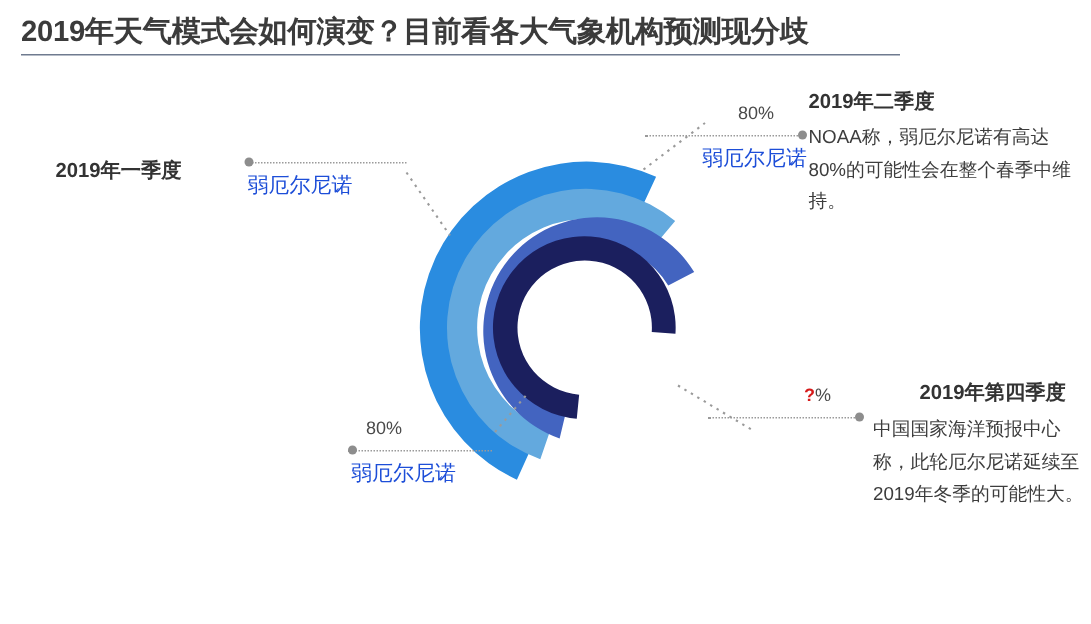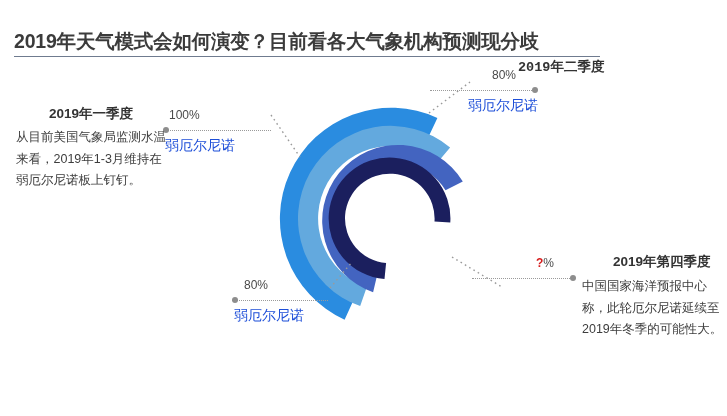--- a/index.html
+++ b/index.html
@@ -15,21 +15,20 @@
     overflow: hidden;
     position: relative;
   }
 
   
   #title-bar {
     position: absolute;
     left: 14px;
     top: 8px;
     width: 700px;
-    margin-top: 20px;
   }
   #page-title {
     font-size: 19.5px;
     font-weight: bold;
     color: #3b3b3b;
     letter-spacing: -0.2px;
     white-space: nowrap;
     line-height: 26px;
   }
   #title-rule {
@@ -67,25 +66,25 @@
     margin-bottom: 3px;
     white-space: nowrap;
   }
   .callout-body {
     font-size: 12.5px;
     color: #3d3d3d;
     line-height: 21.5px;
   }
 
   
-  #callout-q1 { left: 16px; top: 104px; width: 150px; text-align: left; }
+  #callout-q1 { left: 4px; top: 104px; width: 150px; text-align: left; }
   #callout-q1 .callout-heading { text-align: center; }
 
   
-  #callout-q2 { left: 518px; top: 58px; width: 176px; font-family: Liberation Mono, monospace; }
+  #callout-q2 { left: 539px; top: 58px; width: 176px; }
 
   
   #callout-q3 { left: 100px; top: 268px; width: 158px; }
 
   
   #callout-q4 { left: 582px; top: 252px; width: 142px; }
   #callout-q4 .callout-heading { margin-bottom: 4px; margin-left: 31px; }
 
   
   .value-group {
@@ -193,21 +192,20 @@
   <path d="M 271 115 L 300 157" stroke="#9a9a9a" stroke-width="1.4" stroke-dasharray="1.6 3.4" fill="none"></path>
 
   <path d="M 429 113 L 470 82" stroke="#9a9a9a" stroke-width="1.4" stroke-dasharray="1.6 3.4" fill="none"></path>
 
   <path d="M 330 288 L 352 262" stroke="#9a9a9a" stroke-width="1.4" stroke-dasharray="1.6 3.4" fill="none"></path>
 
   <path d="M 452 257 L 502 287" stroke="#9a9a9a" stroke-width="1.4" stroke-dasharray="1.6 3.4" fill="none"></path>
 </svg>
 
 <div class="value-group" id="value-q1">
-  <div class="value-num">100%</div>
   <div class="leader">
     <div class="leader-line"></div>
     <div class="leader-dot"></div>
   </div>
   <div class="value-sub">弱厄尔尼诺</div>
 </div>
 
 <div class="value-group" id="value-q2">
   <div class="value-num">80%</div>
   <div class="leader">
@@ -229,25 +227,25 @@
 <div class="value-group" id="value-q4">
   <div class="value-num"><span class="qmark">?</span><span>%</span></div>
   <div class="leader">
     <div class="leader-line"></div>
     <div class="leader-dot"></div>
   </div>
 </div>
 
 <div class="callout" id="callout-q1">
   <div class="callout-heading">2019年一季度</div>
-  <div class="callout-body">从目前美国气象局监测水温来看，2019年1-3月维持在弱厄尔尼诺板上钉钉。</div>
 </div>
 
 <div class="callout" id="callout-q2">
   <div class="callout-heading">2019年二季度</div>
+  <div class="callout-body">NOAA称，弱厄尔尼诺有高达80%的可能性会在整个春季中维持。</div>
 </div>
 
 <div class="callout" id="callout-q3">
 </div>
 
 <div class="callout" id="callout-q4">
   <div class="callout-heading">2019年第四季度</div>
   <div class="callout-body">中国国家海洋预报中心称，此轮厄尔尼诺延续至2019年冬季的可能性大。</div>
 </div>
 

